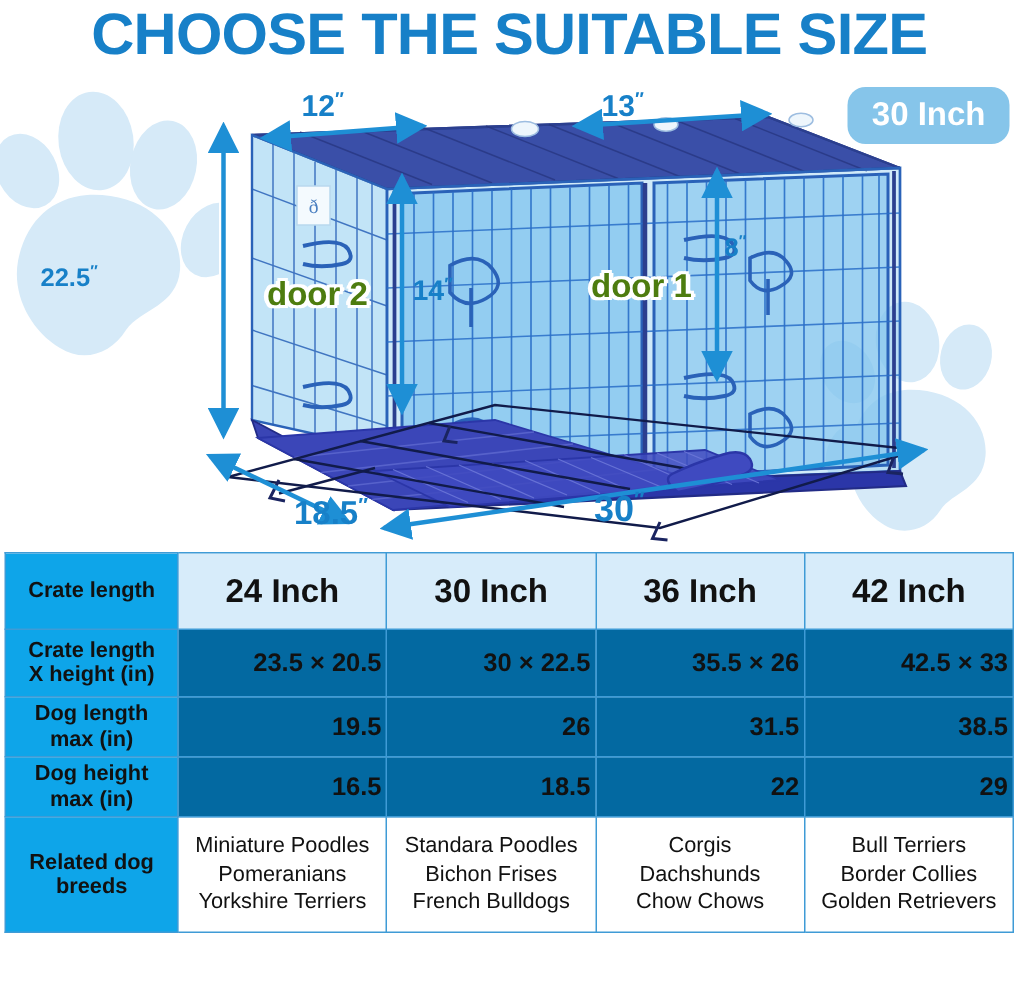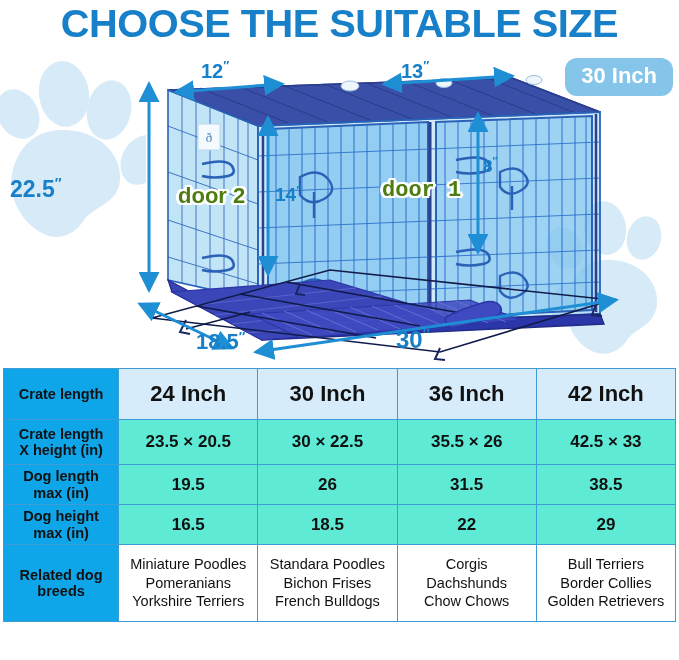--- a/index.html
+++ b/index.html
@@ -47,21 +47,21 @@
   .dim{
     position:absolute;
     color:#1780c8;
     font-weight:bold;
     font-family:"Liberation Sans", sans-serif;
     white-space:nowrap;
     line-height:1;
   }
   .dim-12{left:201px;top:8px;font-size:20px;}
   .dim-13{left:401px;top:8px;font-size:20px;}
-  .dim-225{left:10px;top:124px;font-size:23px;}
+  .dim-225{left:27px;top:124px;font-size:17px;}
   .dim-14{left:275px;top:132px;font-size:19px;text-align:center;}
   .dim-16{left:483px;top:104px;font-size:17px;}
   .dim-185{left:178px;top:278px;font-size:22px;margin-left:18px;}
   .dim-30{left:396px;top:275px;font-size:24px;}
   .dim sup{font-size:0.62em;vertical-align:super;font-weight:bold;}
   
   .door-label{
     position:absolute;
     font-size:22px;font-weight:bold;
     color:#4d7c0f;
@@ -69,21 +69,21 @@
     white-space:nowrap;
     line-height:1;
     text-shadow:
       -2px -2px 0 #fff,  2px -2px 0 #fff,
       -2px  2px 0 #fff,  2px  2px 0 #fff,
       -2px  0   0 #fff,  2px  0   0 #fff,
        0   -2px 0 #fff,  0    2px 0 #fff,
       -3px  0   0 #fff,  3px  0   0 #fff;
   }
   .door2{left:178px;top:133px;}
-  .door1{left:382px;top:128px;font-family:Liberation Mono, monospace;}
+  .door1{left:394px;top:128px;}
   
   .spec-table{
     position:absolute;left:3px;top:368px;
     width:673px;
     border-collapse:collapse;
     table-layout:fixed;
   }
   .spec-table td{
     border:1.6px solid #3f9bd6;
     text-align:center;
@@ -99,23 +99,24 @@
     font-weight:bold;
     font-size:14.5px;
     line-height:1.12;
   }
   td.colhead{
     background:#d7ecfa;
     font-weight:bold;
     font-size:22px;
   }
   td.val{
-    background:#5eead4;
+    background:#0369a1;
     font-weight:bold;
     font-size:17px;
+    text-align:right;
   }
   td.breeds{
     background:#ffffff;
     font-weight:normal;
     font-size:14.5px;
     line-height:1.28;
   }
   tr.r-head td{height:46px;}
   tr.r-1 td{height:40px;}
   tr.r-2 td{height:35px;}

